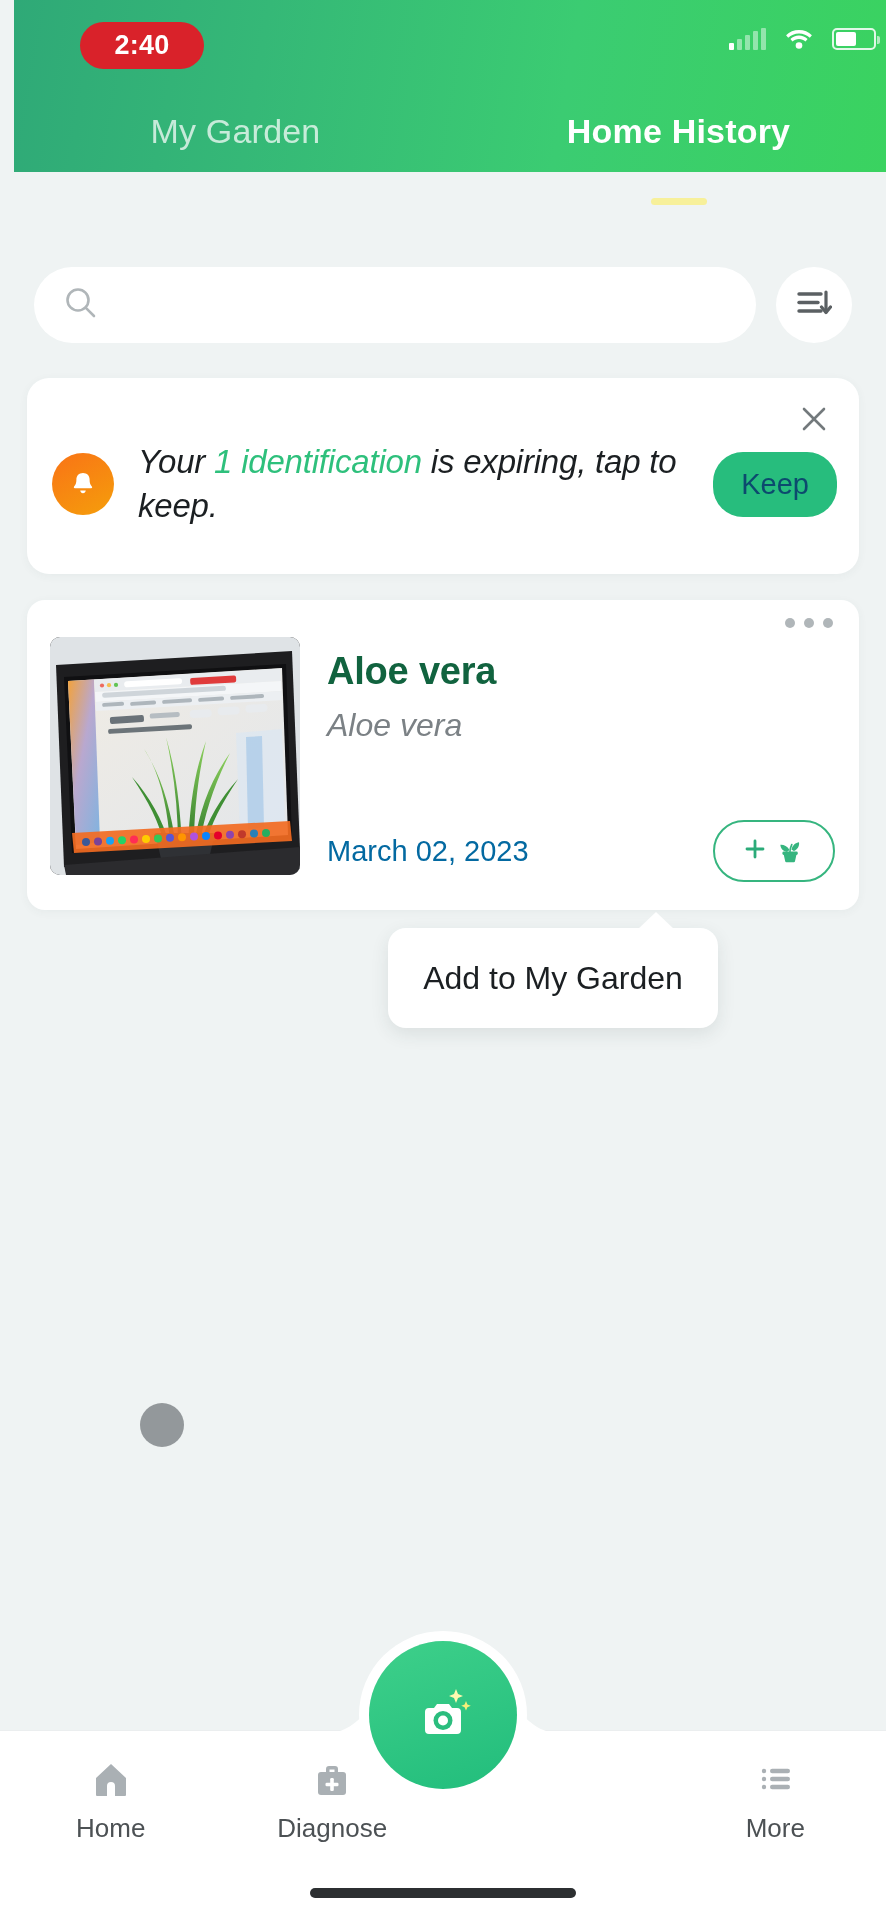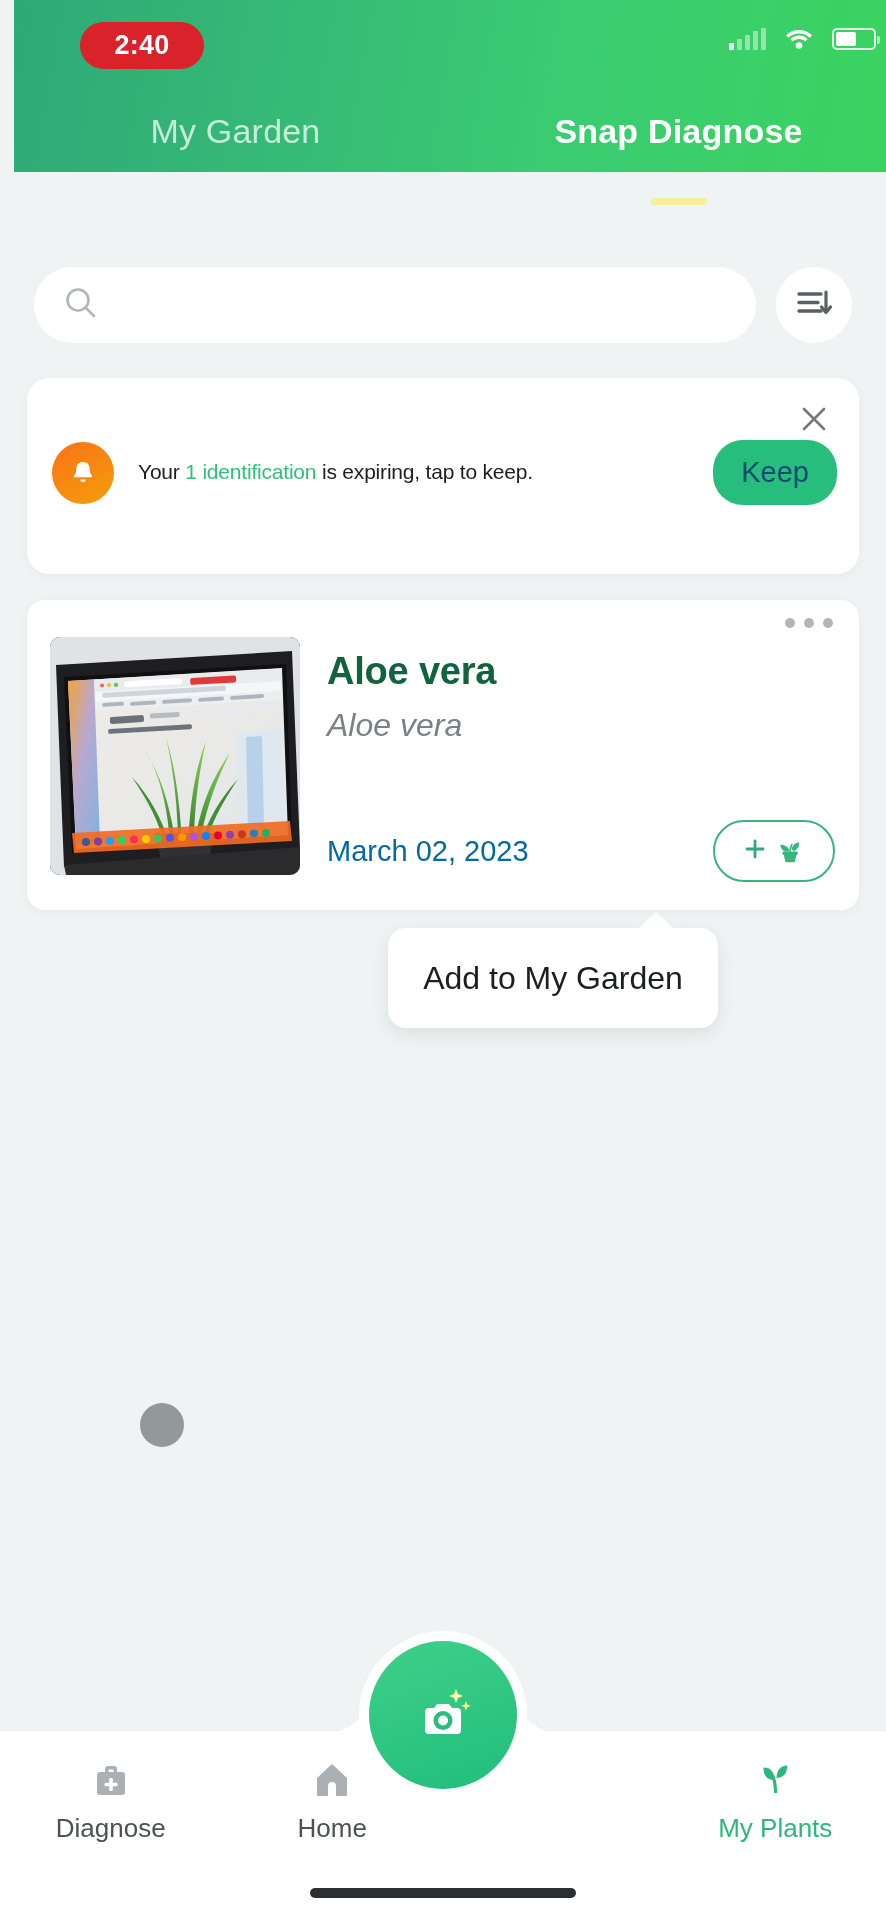--- a/index.html
+++ b/index.html
@@ -200,24 +200,25 @@
     width: 62px; height: 62px;
     border-radius: 50%;
     background: linear-gradient(150deg, #f97316 0%, #f59e0b 100%);
     display: flex;
     align-items: center;
     justify-content: center;
     flex: 0 0 auto;
   }
   .notice-text {
     flex: 1;
-    font-size: 21px;
+    font-size: 33px;
     line-height: 1.34;
     color: #1b1f22;
     letter-spacing: -0.2px;
+    font-style: italic;
   }
   .notice-text .hl { color: #2ec07c; }
   .keep-btn {
     flex: 0 0 auto;
     background: #27bd7d;
     color: #0c4a6e;
     font-size: 29px;
     padding: 16px 28px;
     border-radius: 30px;
     border: none;
@@ -441,21 +442,21 @@
           </span>
       </div>
     </div>
 
     <div class="tabs">
       <div class="tab">
         <span class="tab-label">My Garden</span>
         <span class="tab-underline"></span>
       </div>
       <div class="tab active">
-        <span class="tab-label">Snap Diagnose</span>
+        <span class="tab-label">Home History</span>
         <span class="tab-underline"></span>
       </div>
     </div>
   </div>
 
   <div class="search-row">
     <div class="search-box">
       <span>
         <svg viewBox="0 0 34 34" width="34" height="34">
           <circle cx="14" cy="14" r="10.5" fill="none" stroke="#b0b6b9" stroke-width="2.6"></circle>
@@ -637,51 +638,54 @@
 
   <div class="bottom-nav">
     <svg class="nav-notch" viewBox="0 0 230 60">
       <path d="M0 60 C40 60 45 4 115 4 C185 4 190 60 230 60 Z" fill="#ffffff"></path>
     </svg>
 
     <div class="nav-items">
       <div class="nav-item">
         <span>
           <svg viewBox="0 0 40 40" width="40" height="40">
+            <path d="M20 5 L35 19 L35 36 A1 1 0 0 1 34 37 L24 37 L24 27 A4 4 0 0 0 16 27 L16 37 L6 37 A1 1 0 0 1 5 36 L5 19 Z" fill="#aab0b4"></path>
+          </svg>
+        </span>
+        <span class="nav-label">Home</span>
+      </div>
+
+      <div class="nav-item">
+        <span>
+          <svg viewBox="0 0 40 40" width="40" height="40">
             <path d="M14 10 A3 3 0 0 1 17 7 L23 7 A3 3 0 0 1 26 10 L26 13 L22.5 13 L22.5 10.5 L17.5 10.5 L17.5 13 L14 13 Z" fill="#aab0b4"></path>
             <rect x="6" y="13" width="28" height="23" rx="3" fill="#aab0b4"></rect>
             <rect x="18.2" y="19" width="3.6" height="13" rx="1.2" fill="#ffffff"></rect>
             <rect x="13.5" y="23.7" width="13" height="3.6" rx="1.2" fill="#ffffff"></rect>
           </svg>
         </span>
         <span class="nav-label">Diagnose</span>
       </div>
 
+      <div class="nav-item spacer"></div>
+
+
       <div class="nav-item">
         <span>
           <svg viewBox="0 0 40 40" width="40" height="40">
-            <path d="M20 5 L35 19 L35 36 A1 1 0 0 1 34 37 L24 37 L24 27 A4 4 0 0 0 16 27 L16 37 L6 37 A1 1 0 0 1 5 36 L5 19 Z" fill="#aab0b4"></path>
+            <circle cx="9" cy="12" r="2.2" fill="#aab0b4"></circle>
+            <circle cx="9" cy="20" r="2.2" fill="#aab0b4"></circle>
+            <circle cx="9" cy="28" r="2.2" fill="#aab0b4"></circle>
+            <rect x="15" y="9.8" width="20" height="4.4" rx="2.2" fill="#aab0b4"></rect>
+            <rect x="15" y="17.8" width="20" height="4.4" rx="2.2" fill="#aab0b4"></rect>
+            <rect x="15" y="25.8" width="20" height="4.4" rx="2.2" fill="#aab0b4"></rect>
           </svg>
         </span>
-        <span class="nav-label">Home</span>
-      </div>
-
-      <div class="nav-item spacer"></div>
-
-      <div class="nav-item active">
-        <span>
-          <svg viewBox="0 0 40 40" width="40" height="40">
-            <path d="M19 34 C19 24 17 16 12 9 C20 13 22 22 22 34 Z" fill="#2bb87c"></path>
-            <path d="M18.5 21 C12 21 8 16 8.6 8.6 C15.6 8.6 19 13 19 21 Z" fill="#2bb87c"></path>
-            <path d="M21.5 19 C21.5 11.5 25.5 6.5 32 6.5 C32.6 14 28.5 19 21.5 19 Z" fill="#2bb87c"></path>
-          </svg>
-        </span>
-        <span class="nav-label">My Plants</span>
-      </div>
-
+        <span class="nav-label">More</span>
+      </div>
     </div>
 
     <div class="fab">
       <svg viewBox="0 0 80 80" width="80" height="80">
         <g>
           <path d="M53 14 L55 19 L60 21 L55 23 L53 28 L51 23 L46 21 L51 19 Z" fill="#fff9b0"></path>
           <path d="M63 26 L64.4 29.4 L67.8 30.8 L64.4 32.2 L63 35.6 L61.6 32.2 L58.2 30.8 L61.6 29.4 Z" fill="#f6ef7a"></path>
         </g>
         <g>
           <path d="M26 33 L31 33 L34 29 L46 29 L49 33 L54 33 A4 4 0 0 1 58 37 L58 55 A4 4 0 0 1 54 59 L26 59 A4 4 0 0 1 22 55 L22 37 A4 4 0 0 1 26 33 Z" fill="#ffffff"></path>

